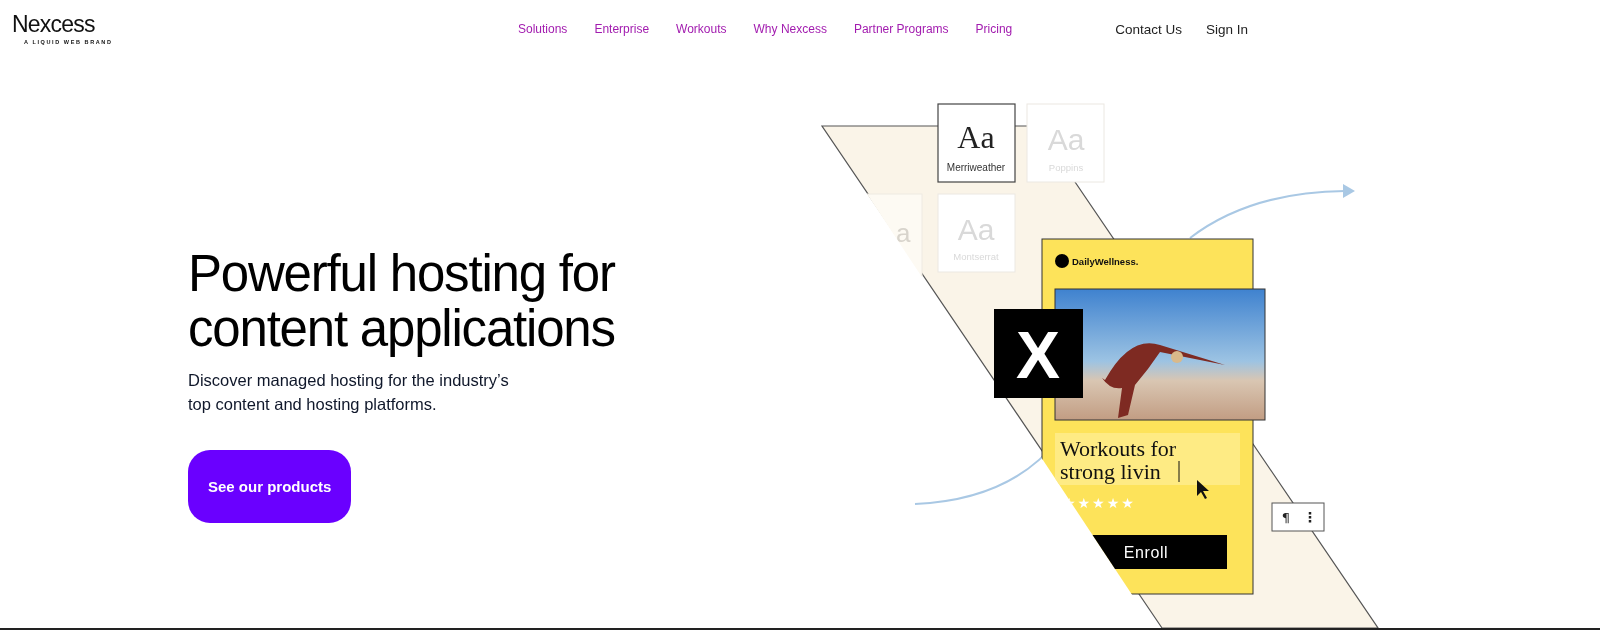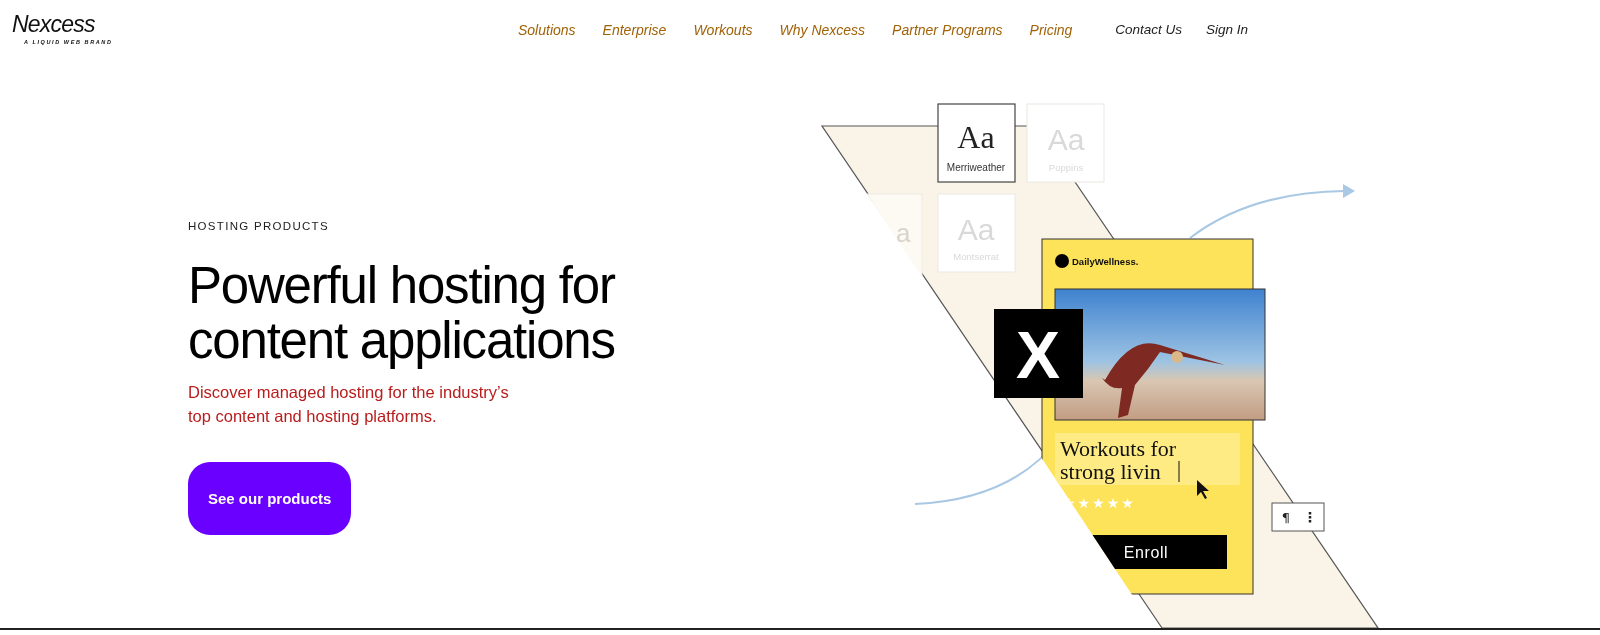--- a/index.html
+++ b/index.html
@@ -1,31 +1,31 @@
 <!DOCTYPE html>
 <html><head>
 <meta charset="utf-8">
 <style>
   * { box-sizing: border-box; margin: 0; padding: 0; }
   html, body { width: 1600px; height: 635px; overflow: hidden; background: #ffffff; }
   body { font-family: "Liberation Sans", sans-serif; color: #111; position: relative; }
 
-  .header { position: absolute; top: 0; left: 0; width: 1268px; height: 62px; font-style: italic; }
+  .header { position: absolute; top: 0; left: 0; width: 1268px; height: 62px; }
   .logo { position: absolute; left: 12px; top: 12px; }
   .logo-main { font-family: "Liberation Sans", sans-serif; font-size: 23px; letter-spacing: -0.8px; color: #111; line-height: 24px; }
   .logo-sub { font-size: 5.5px; letter-spacing: 1.6px; color: #111; margin-top: 3px; margin-left: 12px; font-weight: bold; }
   .nav { position: absolute; top: 22px; left: 518px; display: flex; gap: 0; }
-  .nav a { font-size: 14px; color: #a16207; text-decoration: none; margin-right: 27px; white-space: nowrap; text-align: right; }
+  .nav a { font-size: 12px; color: #a21caf; text-decoration: none; margin-right: 27px; white-space: nowrap; text-align: right; }
   .nav-right { position: absolute; top: 22px; right: 20px; display: flex; }
   .nav-right a { font-size: 13.5px; color: #222; text-decoration: none; margin-left: 24px; }
 
   .hero { position: absolute; left: 188px; top: 220px; }
   .eyebrow { font-size: 11.5px; letter-spacing: 1.3px; color: #222; }
   .title { font-size: 51px; line-height: 55px; letter-spacing: -1.2px; color: #000; margin-top: 26px; font-weight: normal; }
-  .desc { font-size: 16.5px; line-height: 23.5px; color: #b91c1c; margin-top: 13px; }
+  .desc { font-size: 16.5px; line-height: 23.5px; color: #0f172a; margin-top: 13px; }
   .cta { display: inline-block; margin-top: 34px; background: #6a00ff; color: #fff; font-size: 15px; border-radius: 22px; padding: 28px 20px; font-weight: bold; border: none; }
 
   .art { position: absolute; left: 0; top: 0; width: 1600px; height: 635px; pointer-events: none; }
   .art * { pointer-events: auto; }
 
   .bottom-rule { position: absolute; left: 0; top: 628px; width: 1600px; height: 2px; background: #222; }
 </style>
 </head>
 <body>
 
@@ -42,21 +42,20 @@
     <a href="#">Partner Programs</a>
     <a href="#">Pricing</a>
   </nav>
   <nav class="nav-right">
     <a href="#">Contact Us</a>
     <a href="#">Sign In</a>
   </nav>
 </header>
 
 <section class="hero">
-  <div class="eyebrow">HOSTING PRODUCTS</div>
   <h1 class="title">
     <span>Powerful hosting for</span><br>
     <span>content applications</span>
   </h1>
   <p class="desc">
     <span>Discover managed hosting for the industry’s</span><br>
     <span>top content and hosting platforms.</span>
   </p>
   <button class="cta">See our products</button>
 </section>

